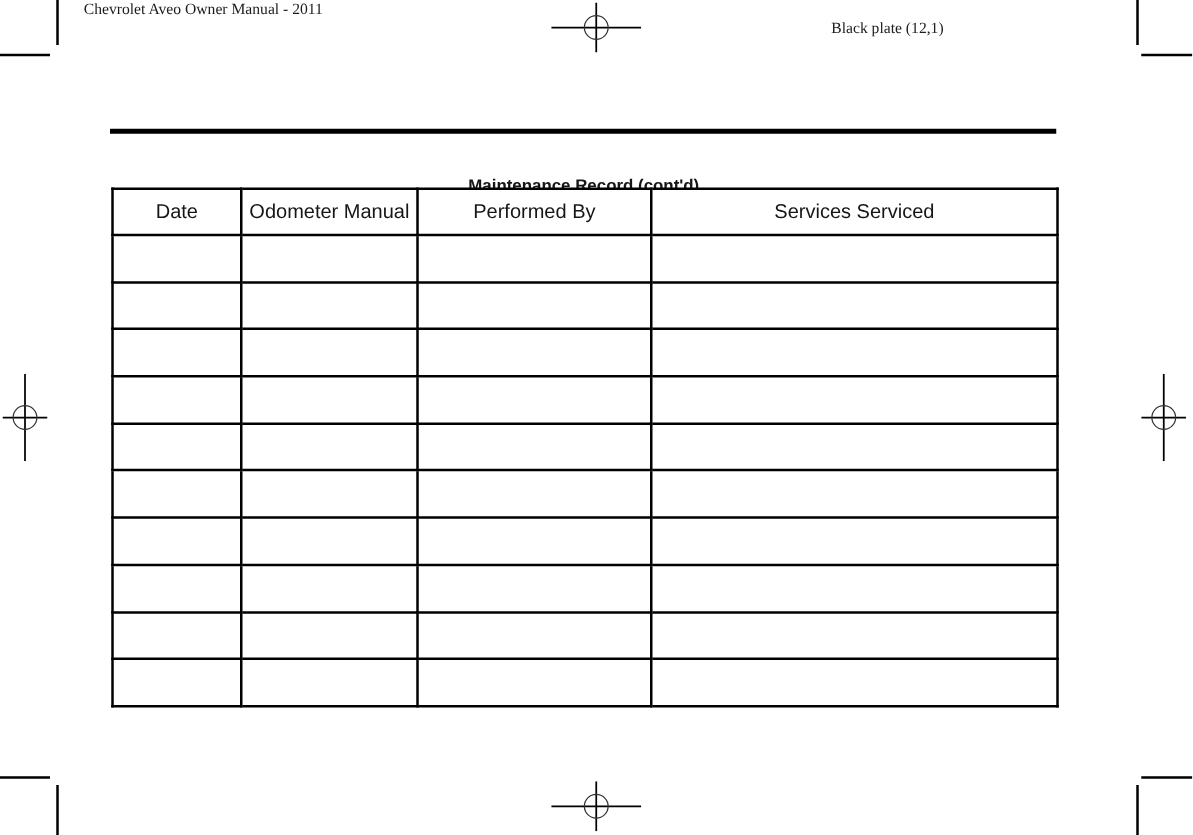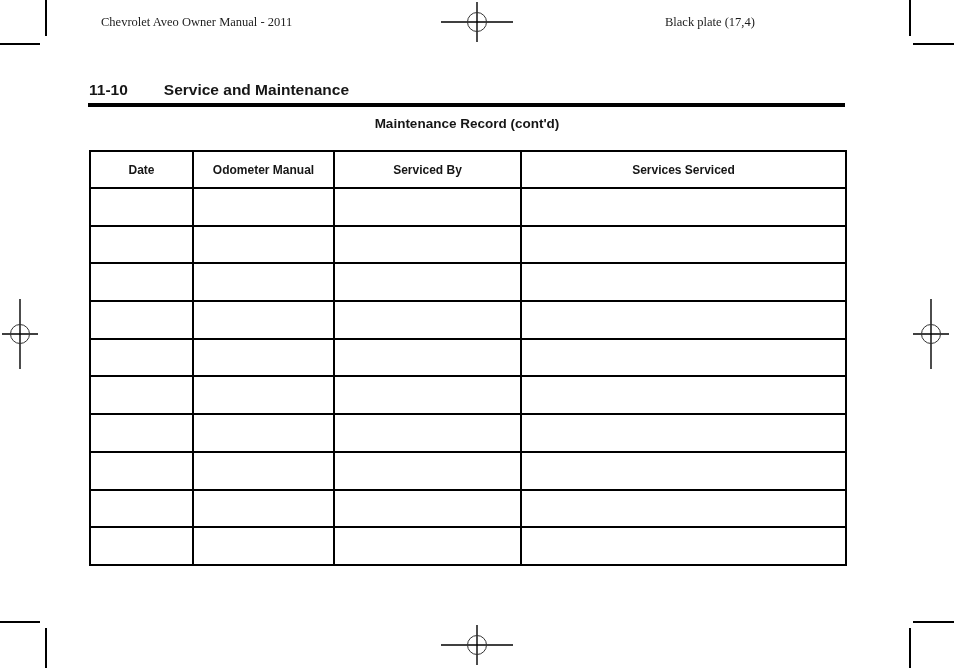--- a/index.html
+++ b/index.html
@@ -32,21 +32,21 @@
 
   
   .running-head {
     position: absolute;
     font-family: "Liberation Serif", serif;
     font-size: 12.5px;
     line-height: 14px;
     color: #1c1c1c;
     white-space: nowrap;
   }
-  .running-head.left  { left: 67px;  top: 15px; margin-left: 34px; }
+  .running-head.left  { left: 67px;  top: 0; }
   .running-head.right { left: 665px; top: 15px; }
 
   
   .section-header {
     position: absolute;
     left: 89px; top: 81px;
     display: flex;
     gap: 36px;
     font-weight: bold;
     font-size: 15.5px;
@@ -57,43 +57,43 @@
   .section-rule {
     position: absolute;
     left: 88px; top: 103px;
     width: 757px; height: 4px;
     background: #000;
   }
 
   
   .table-title {
     position: absolute;
-    left: 89px; top: 116px;
+    left: 89px; top: 141px;
     width: 756px;
     text-align: center;
     font-weight: bold;
     font-size: 13.5px;
     line-height: 16px;
     color: #161616;
   }
   table.record {
     position: absolute;
     left: 89px; top: 150px;
     width: 756px;
     border-collapse: collapse;
     table-layout: fixed;
   }
   table.record th, table.record td {
     border: 2px solid #000;
     padding: 0 4px;
     background: #fff;
   }
   table.record th {
-    font-weight: bold;
-    font-size: 12px;
+    font-weight: normal;
+    font-size: 16px;
     line-height: 14px;
     color: #161616;
     text-align: center;
     vertical-align: middle;
     height: 35px;
   }
   table.record td {
     height: 35.7px; 
   }
 </style>
@@ -126,42 +126,38 @@
     <line x1="0" y1="35" x2="36" y2="35" stroke="#000" stroke-width="1.4"></line>
     <circle cx="18" cy="35" r="9.5" fill="none" stroke="#333" stroke-width="1"></circle>
   </svg>
   <svg class="regmark" style="left:913px; top:299px;" width="36" height="70">
     <line x1="18" y1="0" x2="18" y2="70" stroke="#000" stroke-width="1.4"></line>
     <line x1="0" y1="35" x2="36" y2="35" stroke="#000" stroke-width="1.4"></line>
     <circle cx="18" cy="35" r="9.5" fill="none" stroke="#333" stroke-width="1"></circle>
   </svg>
 
   <div class="running-head left">Chevrolet Aveo Owner Manual - 2011</div>
-  <div class="running-head right">Black plate (17,4)</div>
-
-  <div class="section-header">
-    <span>11-10</span>
-    <span>Service and Maintenance</span>
-  </div>
+  <div class="running-head right">Black plate (12,1)</div>
+
   <div class="section-rule"></div>
 
   <div class="table-title">Maintenance Record (cont'd)</div>
 
   <table class="record">
     <colgroup>
       <col style="width:103px">
       <col style="width:141px">
       <col style="width:187px">
       <col style="width:325px">
     </colgroup>
     <thead>
       <tr>
         <th>Date</th>
         <th>Odometer Manual</th>
-        <th>Serviced By</th>
+        <th>Performed By</th>
         <th>Services Serviced</th>
       </tr>
     </thead>
     <tbody>
         <tr>
           <td></td>
           <td></td>
           <td></td>
           <td></td>
         </tr>

